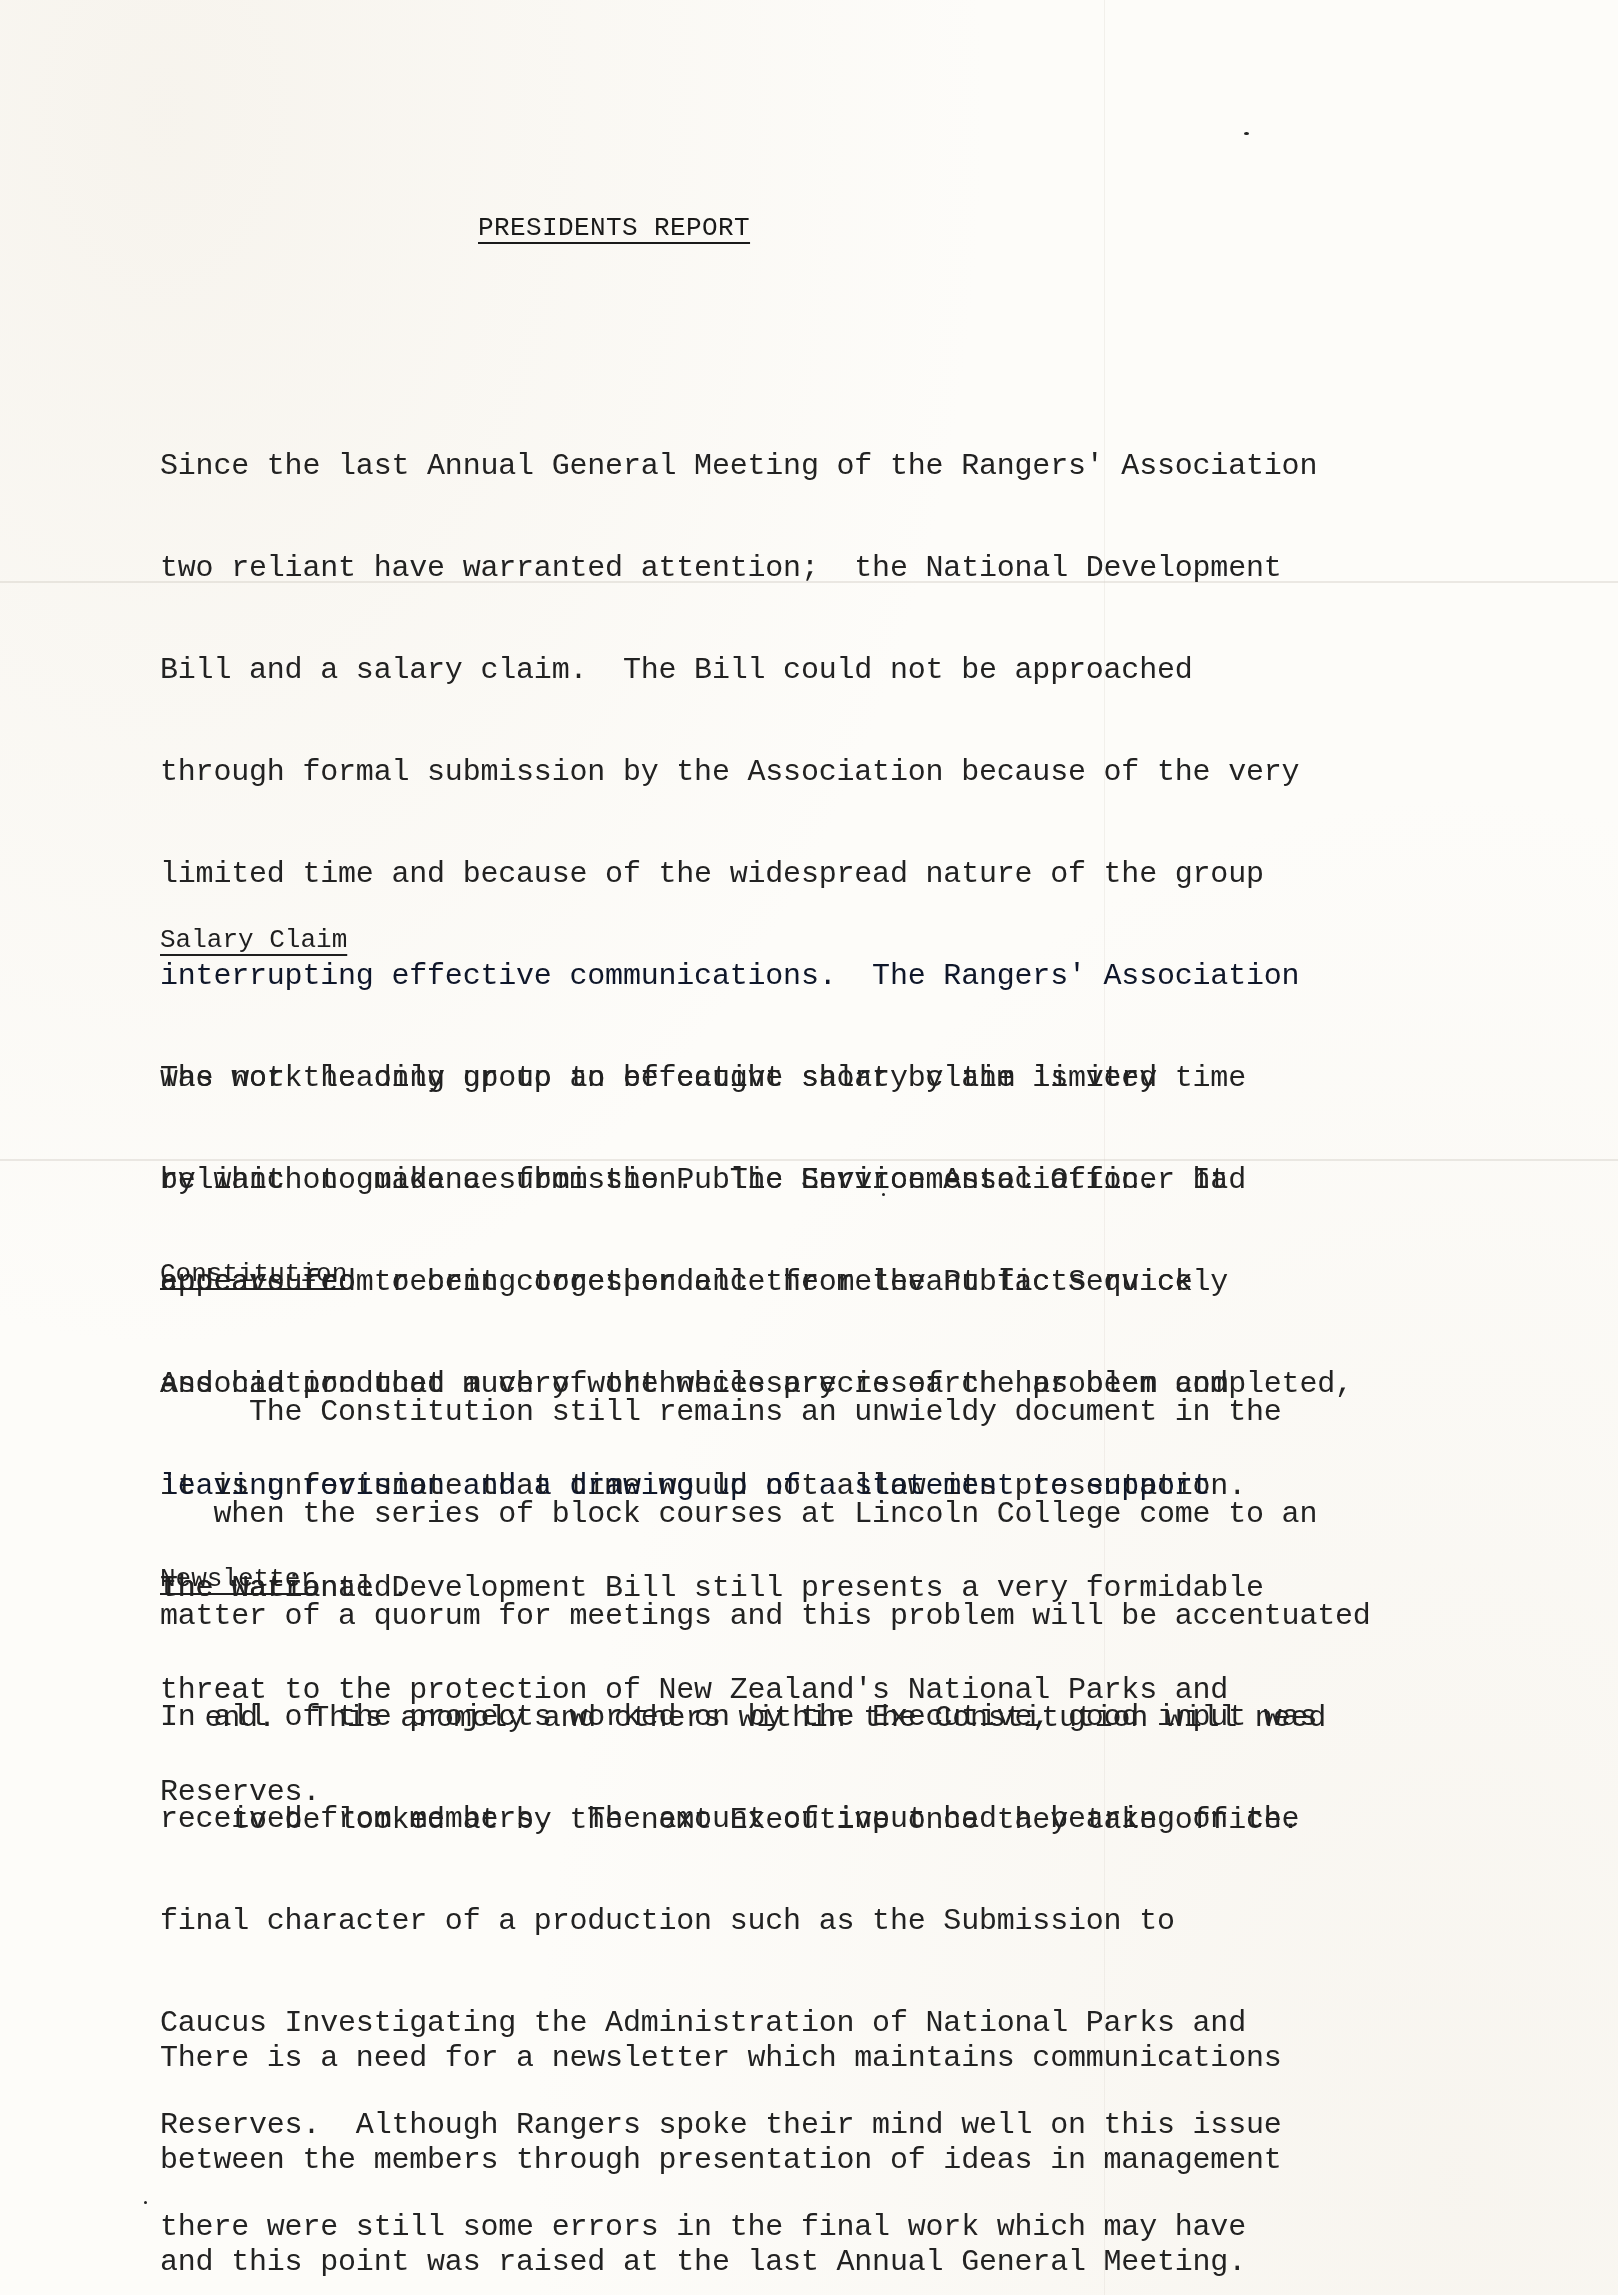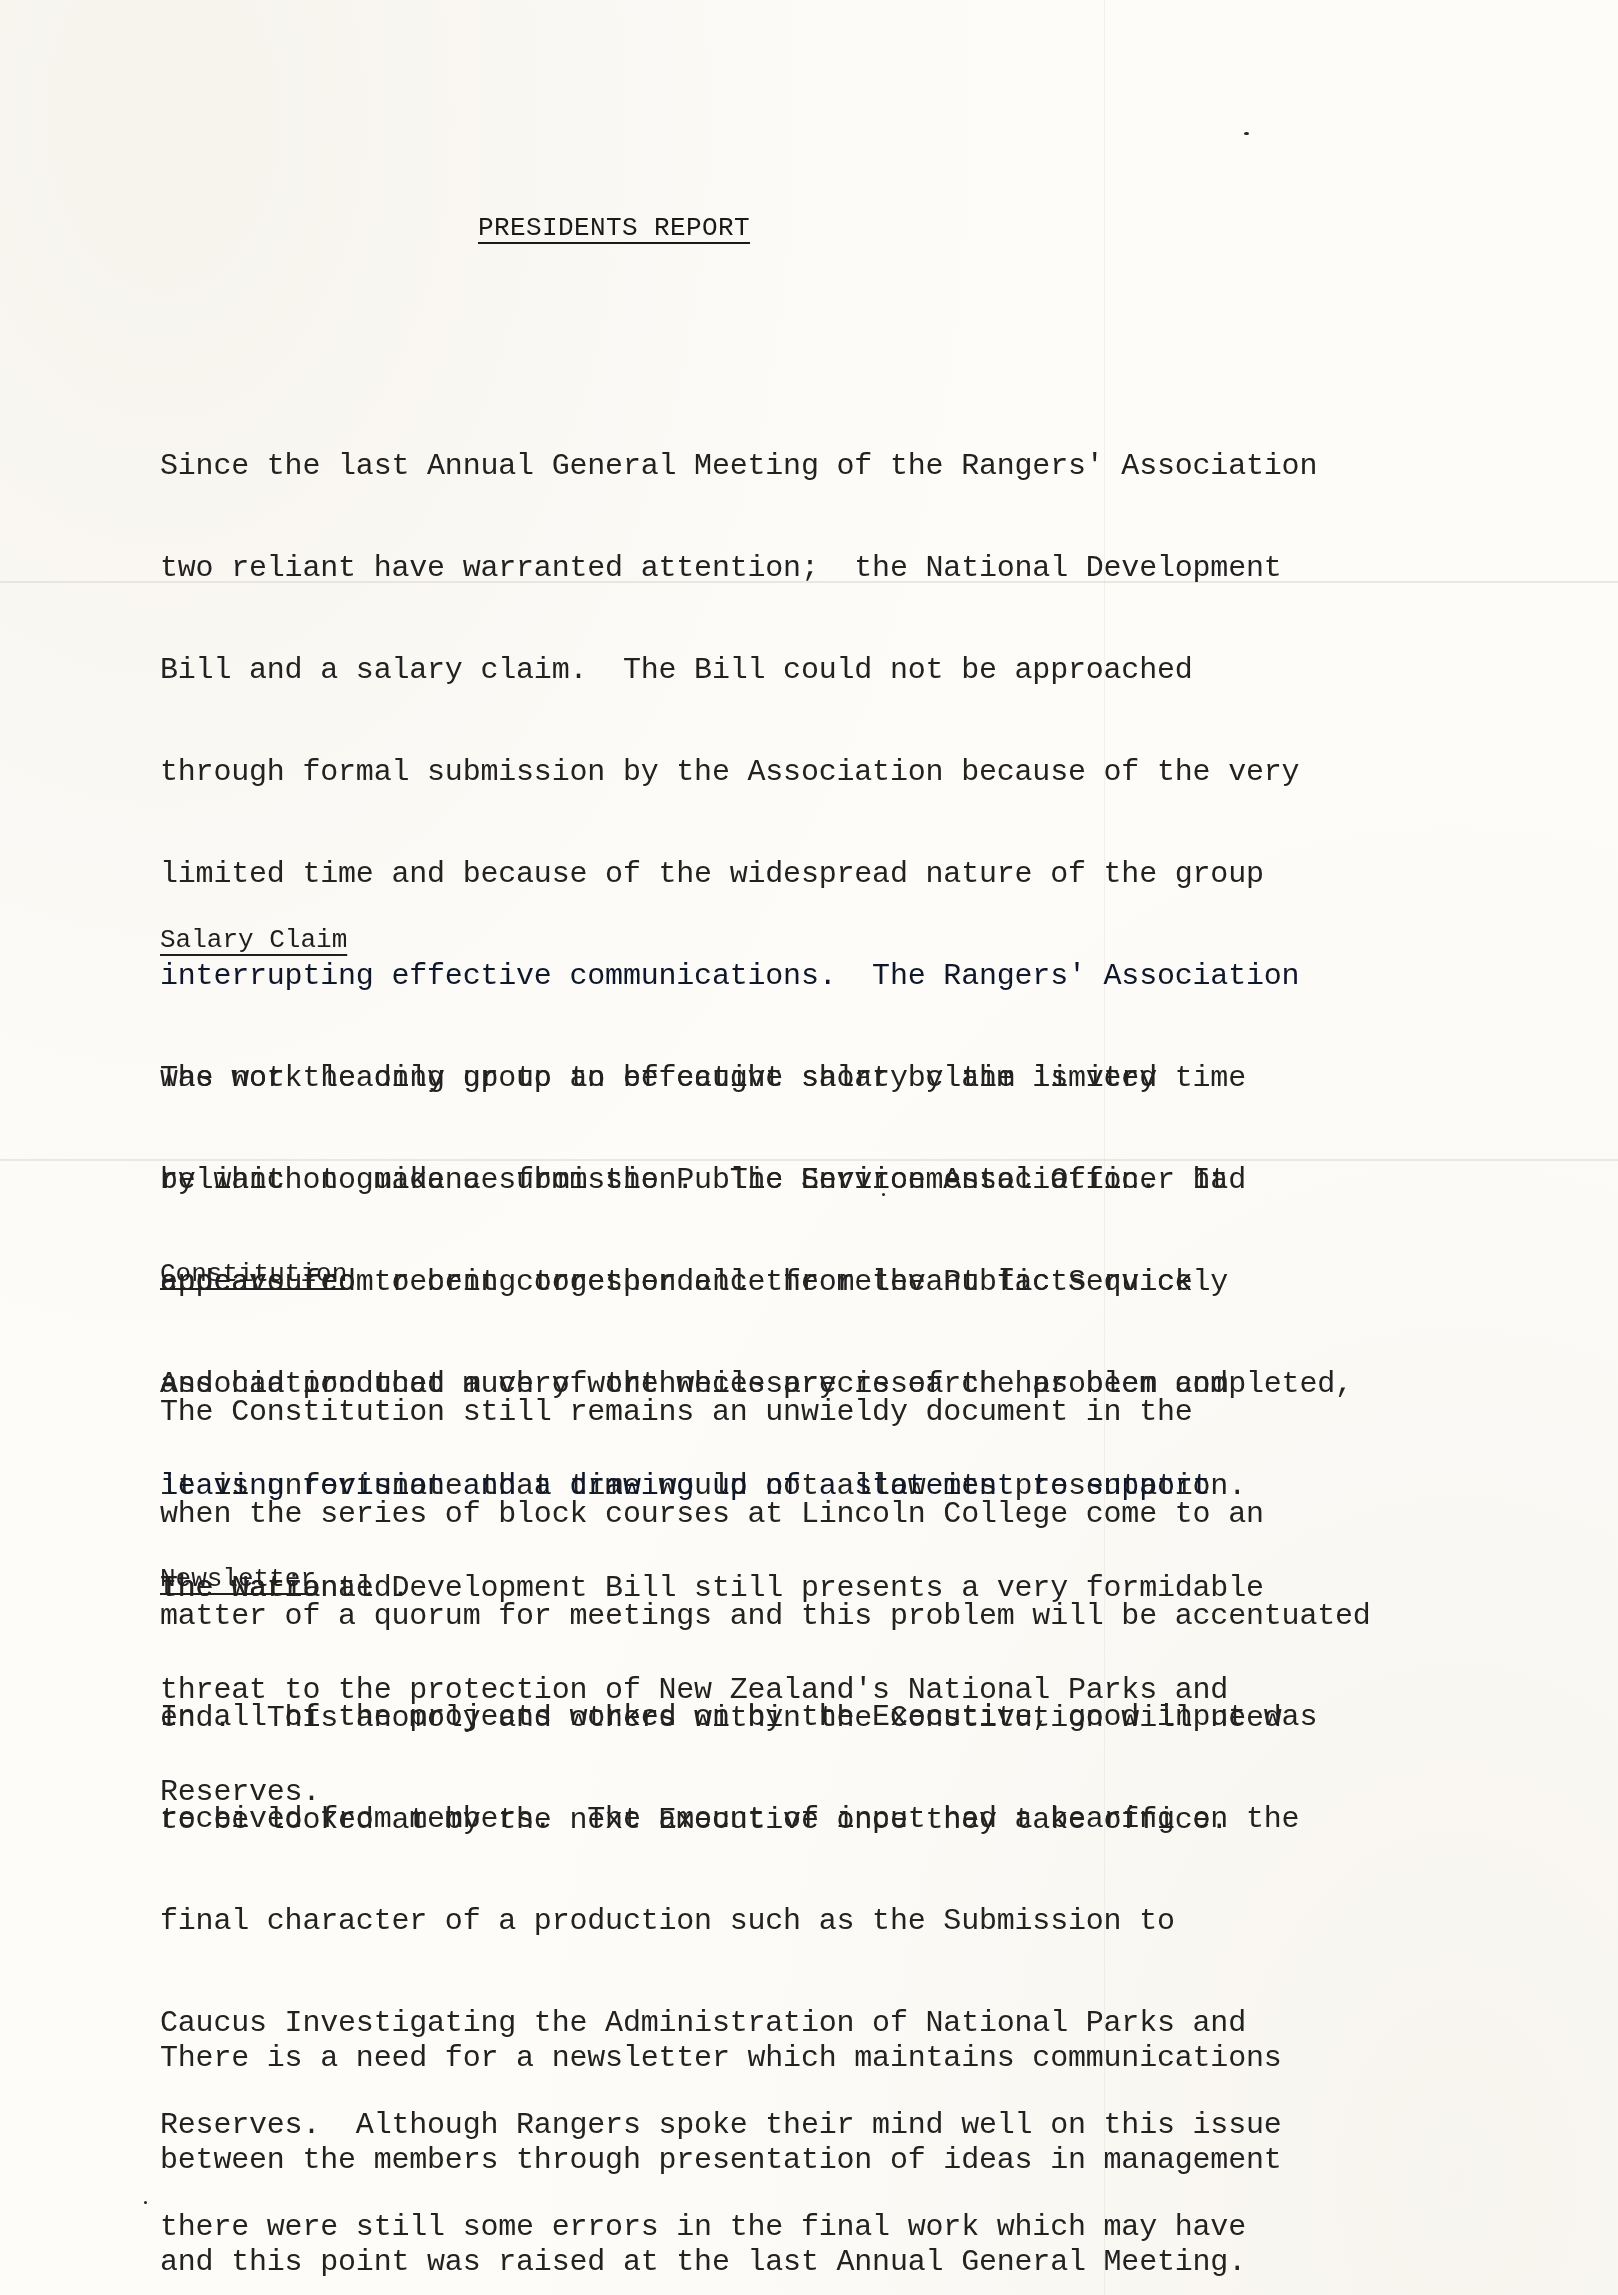--- a/index.html
+++ b/index.html
@@ -123,21 +123,21 @@
   <div class="para" style="top:993px;">
     <span class="line">The work leading up to an effective salary claim is very</span>
     <span class="line">reliant on guidance from the Public Service Association.  It</span>
     <span class="line">appears from recent correspondence from the Public Service</span>
     <span class="line">Association that much of the necessary research has been completed,</span>
     <span class="line faint">leaving revision and a drawing up of a statement to support</span>
     <span class="line">the warranted.</span>
   </div>
 
   <div class="heading" style="top:1259px;">Constitution</div>
-  <div class="para" style="top:1327px;">
+  <div class="para" style="top:1327px;text-align:center;">
     <span class="line">The Constitution still remains an unwieldy document in the</span>
     <span class="line">when the series of block courses at Lincoln College come to an</span>
     <span class="line">matter of a quorum for meetings and this problem will be accentuated</span>
     <span class="line">end.  This anomoly and others within the Constitution will need</span>
     <span class="line">to be looked at by the next Executive once they take office.</span>
   </div>
 
   <div class="heading" style="top:1564px;">Newsletter</div>
   <div class="para" style="top:1632px;">
     <span class="line">In all of the projects worked on by the Executive, good input was</span>

